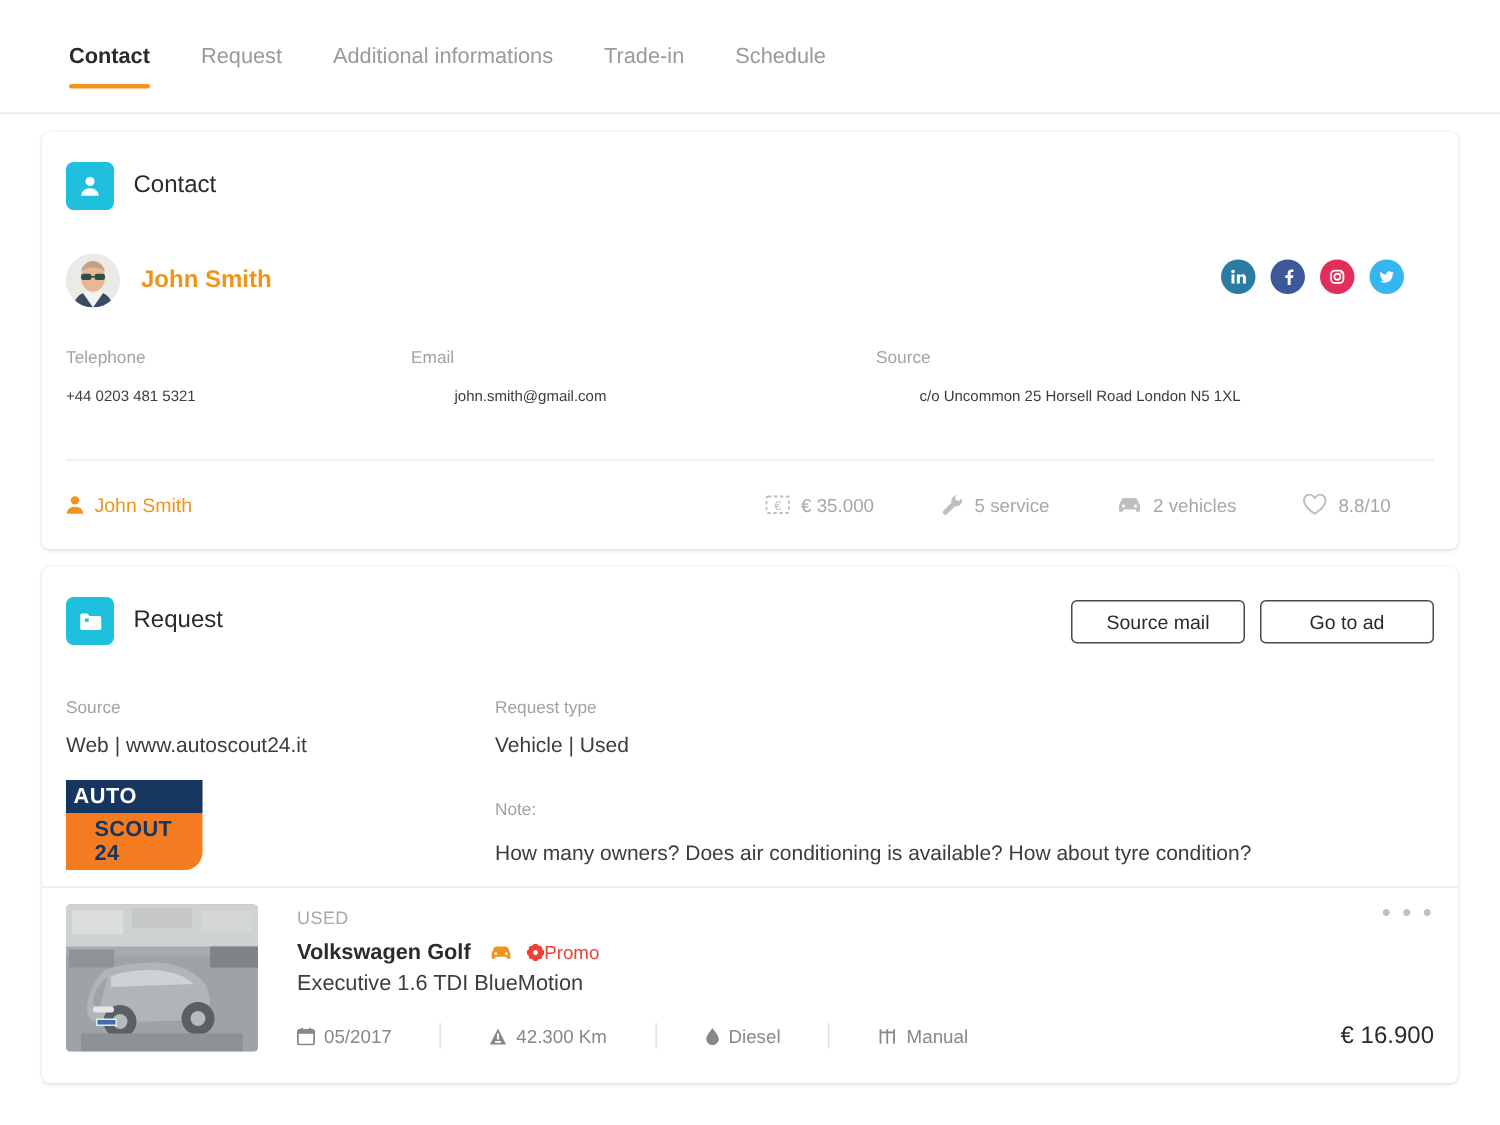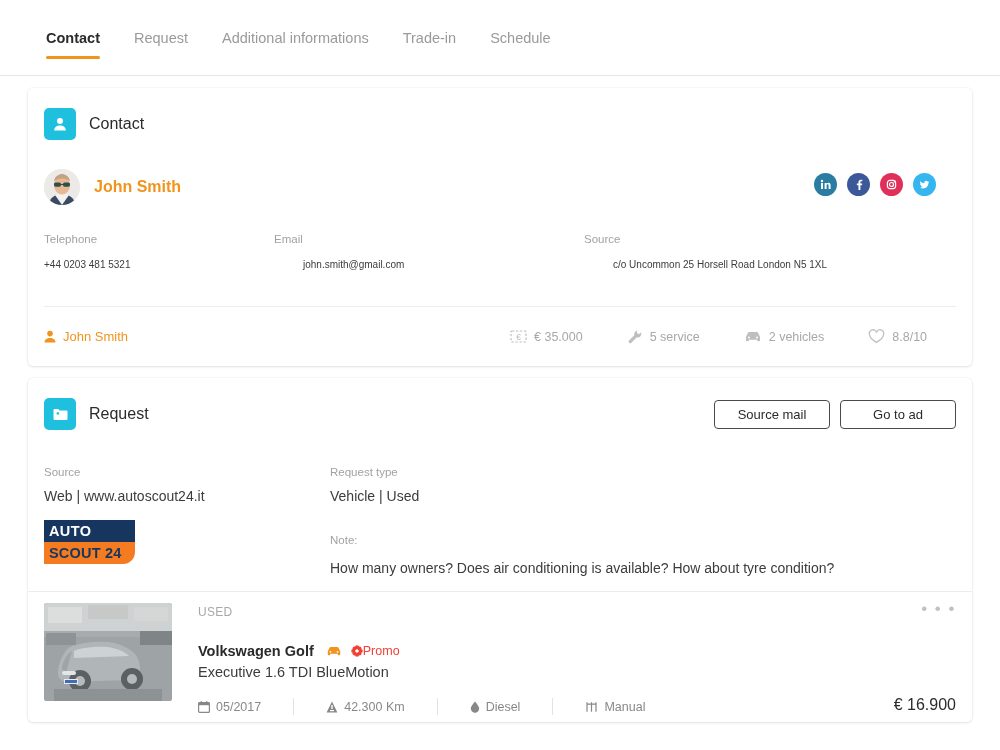--- a/index.html
+++ b/index.html
@@ -141,42 +141,42 @@
   .as-top {
     background: #16365f; color: #fff;
     font-size: 14.5px; font-weight: bold;
     letter-spacing: 0.4px;
     padding: 3px 0 3px 5px;
   }
   .as-bot {
     background: #f47b20; color: #16365f;
     font-size: 14.5px; font-weight: bold;
     letter-spacing: 0.2px;
-    padding: 3px 0 3px 5px;
+    padding: 3px 0 3px 19px;
     border-bottom-right-radius: 12px;
   }
 
   .note-label { font-size: 11.5px; color: #a2a2a2; margin-top: 30px; }
   .note-text { font-size: 14px; color: #3c3c3c; margin-top: 14px; }
 
   
   .veh-div { position: absolute; left: 0; right: 0; top: 213px; height: 1px; background: #ececec; }
   .veh {
     position: absolute; left: 16px; right: 16px; top: 225px;
     display: flex;
   }
   .veh-thumb {
     width: 128px; height: 98px; flex: none;
     border-radius: 3px; overflow: hidden;
     background: #9aa0a4;
     cursor: pointer;
   }
   .veh-info { margin-left: 26px; flex: 1; position: relative; padding-top: 2px; }
   .veh-cond { font-size: 12px; color: #a8a8a8; letter-spacing: 0.3px; }
-  .veh-title-row { display: flex; align-items: center; margin-top: 24px; }
+  .veh-title-row { display: flex; align-items: center; margin-top: 8px; }
   .veh-title { font-size: 14.5px; font-weight: bold; color: #2b2b2b; }
   .veh-sub { font-size: 14.5px; color: #3c3c3c; margin-top: 5px; }
   .promo { display: flex; align-items: center; gap: 0; margin-left: 9px; font-size: 12.5px; color: #ef4136; }
   .car-badge { margin-left: 12px; display:flex; align-items:center; }
   .specs { display: flex; align-items: center; margin-top: 18px; }
   .spec {
     display: flex; align-items: center; gap: 6px;
     font-size: 12.5px; color: #888;
     padding: 0 32px;
     border-left: 1px solid #e2e2e2;

